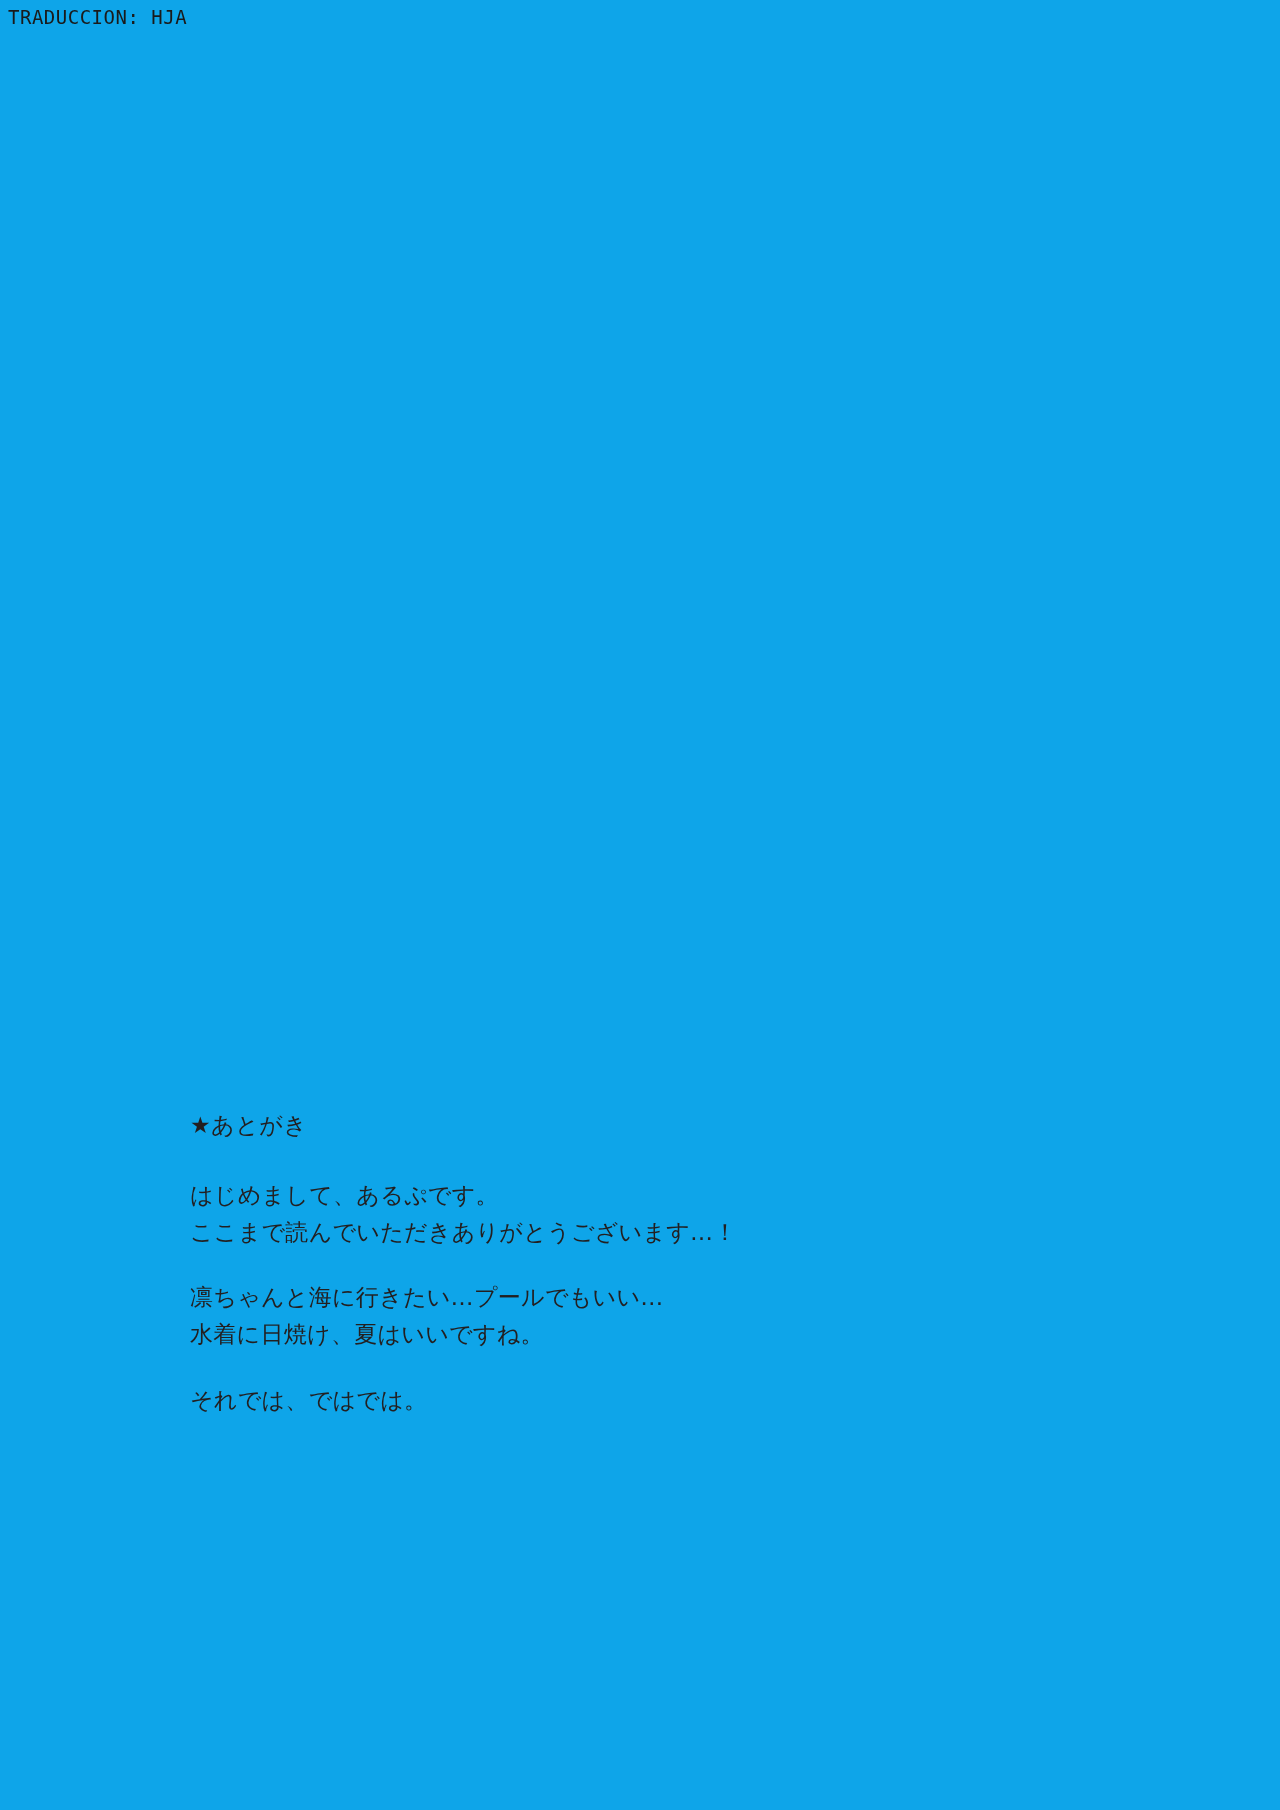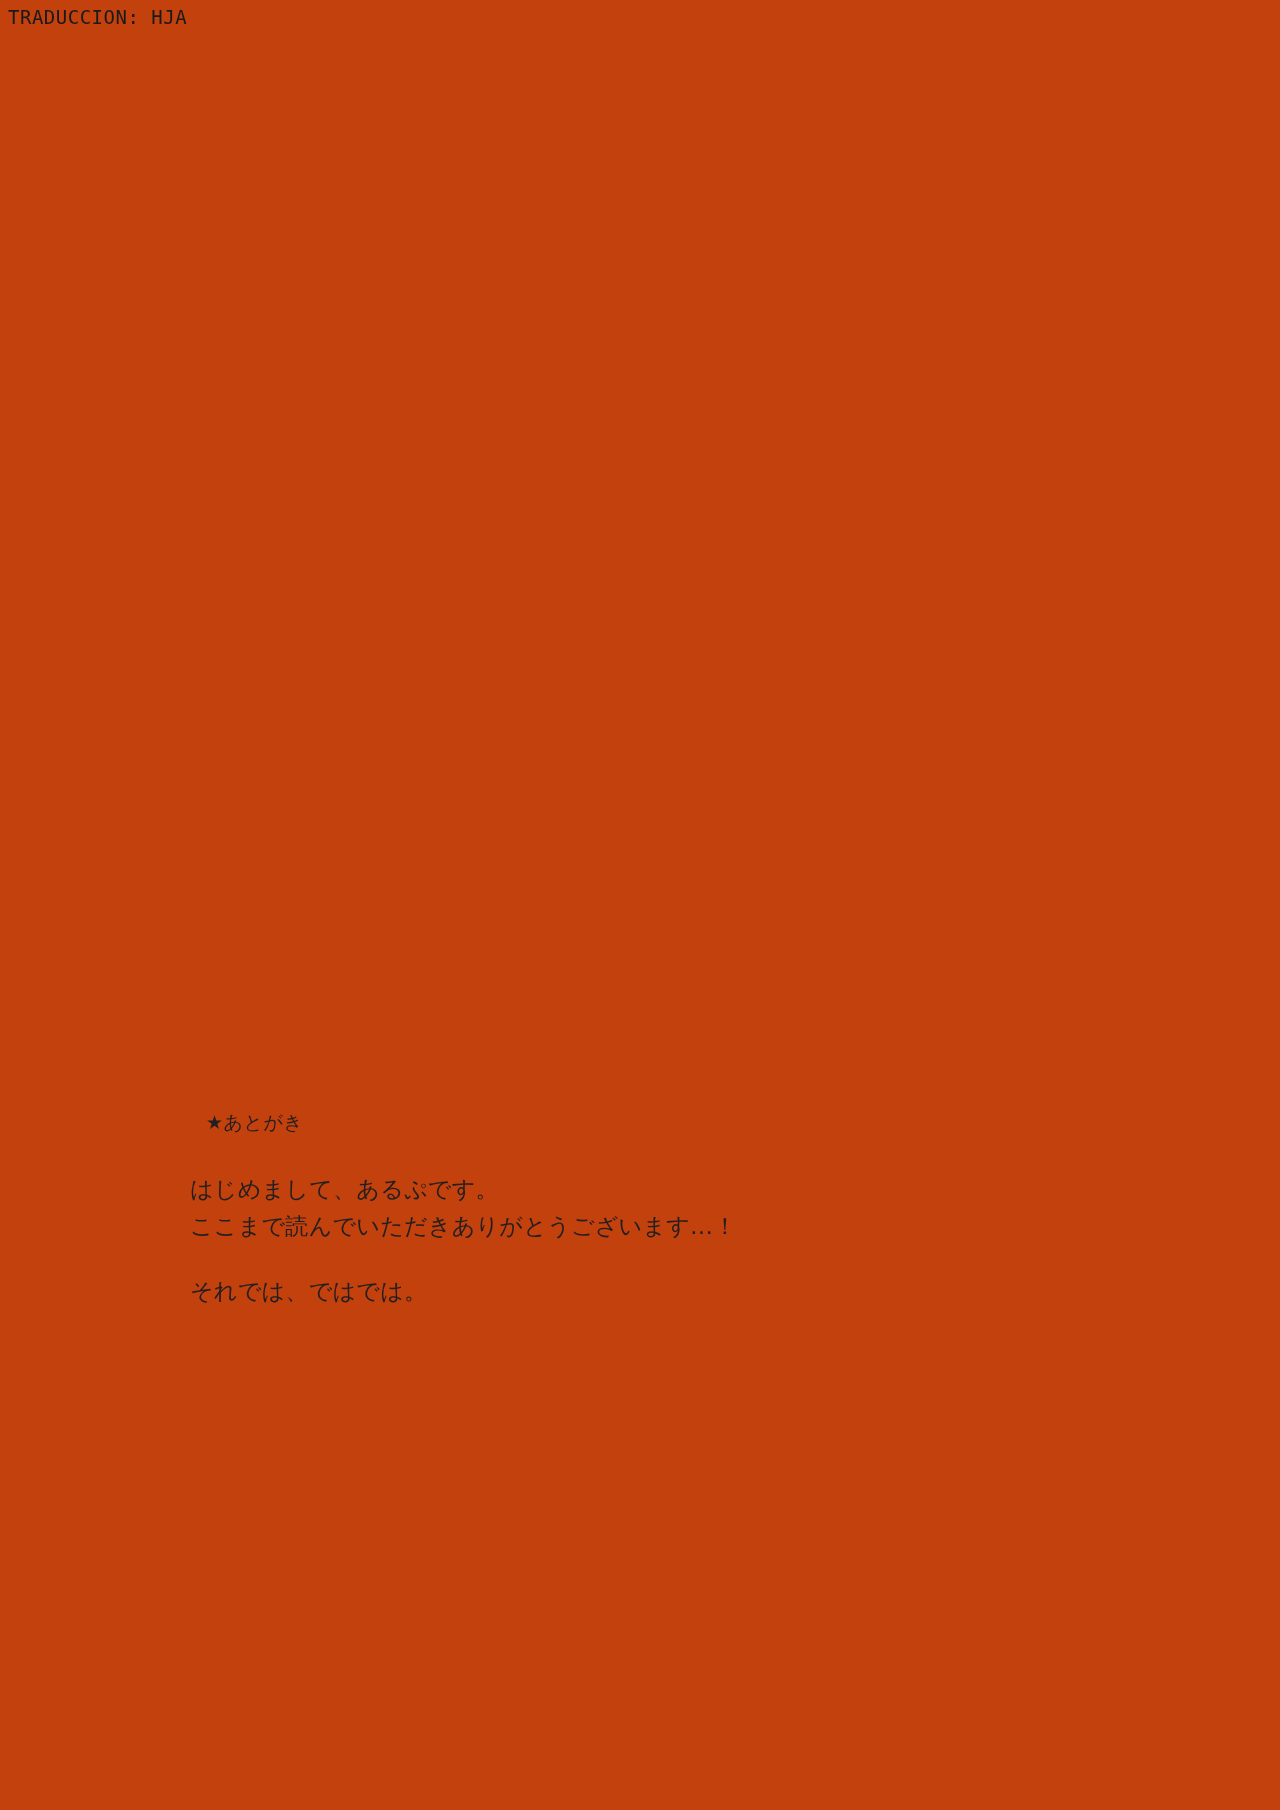--- a/index.html
+++ b/index.html
@@ -15,21 +15,21 @@
     color: #231f20;
     overflow: hidden;
   }
 
   .page {
     position: absolute;
     top: 0;
     left: 0;
     width: 1280px;
     height: 1810px;
-    background: #c2410c;
+    background: #0ea5e9;
   }
 
   
   .credit {
     position: absolute;
     left: 8px;
     top: 6px;
     font-family: "DejaVu Sans Mono", "Liberation Mono", monospace;
     font-size: 19px;
     letter-spacing: 0.5px;
@@ -39,24 +39,24 @@
 
   
   .afterword {
     position: absolute;
     left: 190px;
     top: 1108px;
     width: 880px;
   }
 
   .afterword-heading {
-    font-size: 19px;
+    font-size: 23px;
     line-height: 1.5;
     color: #231f20;
-    margin: 0 0 34px 16px;
+    margin: 0 0 34px 0;
     letter-spacing: 0.5px;
     white-space: pre;
   }
 
   .para {
     font-size: 23px;
     line-height: 1.62;
     color: #231f20;
     margin: 0 0 28px 0;
     letter-spacing: 0.3px;
@@ -74,20 +74,22 @@
 
   <div class="credit">TRADUCCION: HJA</div>
 
   <div class="afterword">
 
     <div class="afterword-heading">★あとがき</div>
 
     <p class="para">はじめまして、あるぷです。
 ここまで読んでいただきありがとうございます…！</p>
 
+    <p class="para">凛ちゃんと海に行きたい…プールでもいい…
+水着に日焼け、夏はいいですね。</p>
 
 
 
     <p class="para">それでは、ではでは。</p>
 
   </div>
 
 </div>
 
 </body></html>

